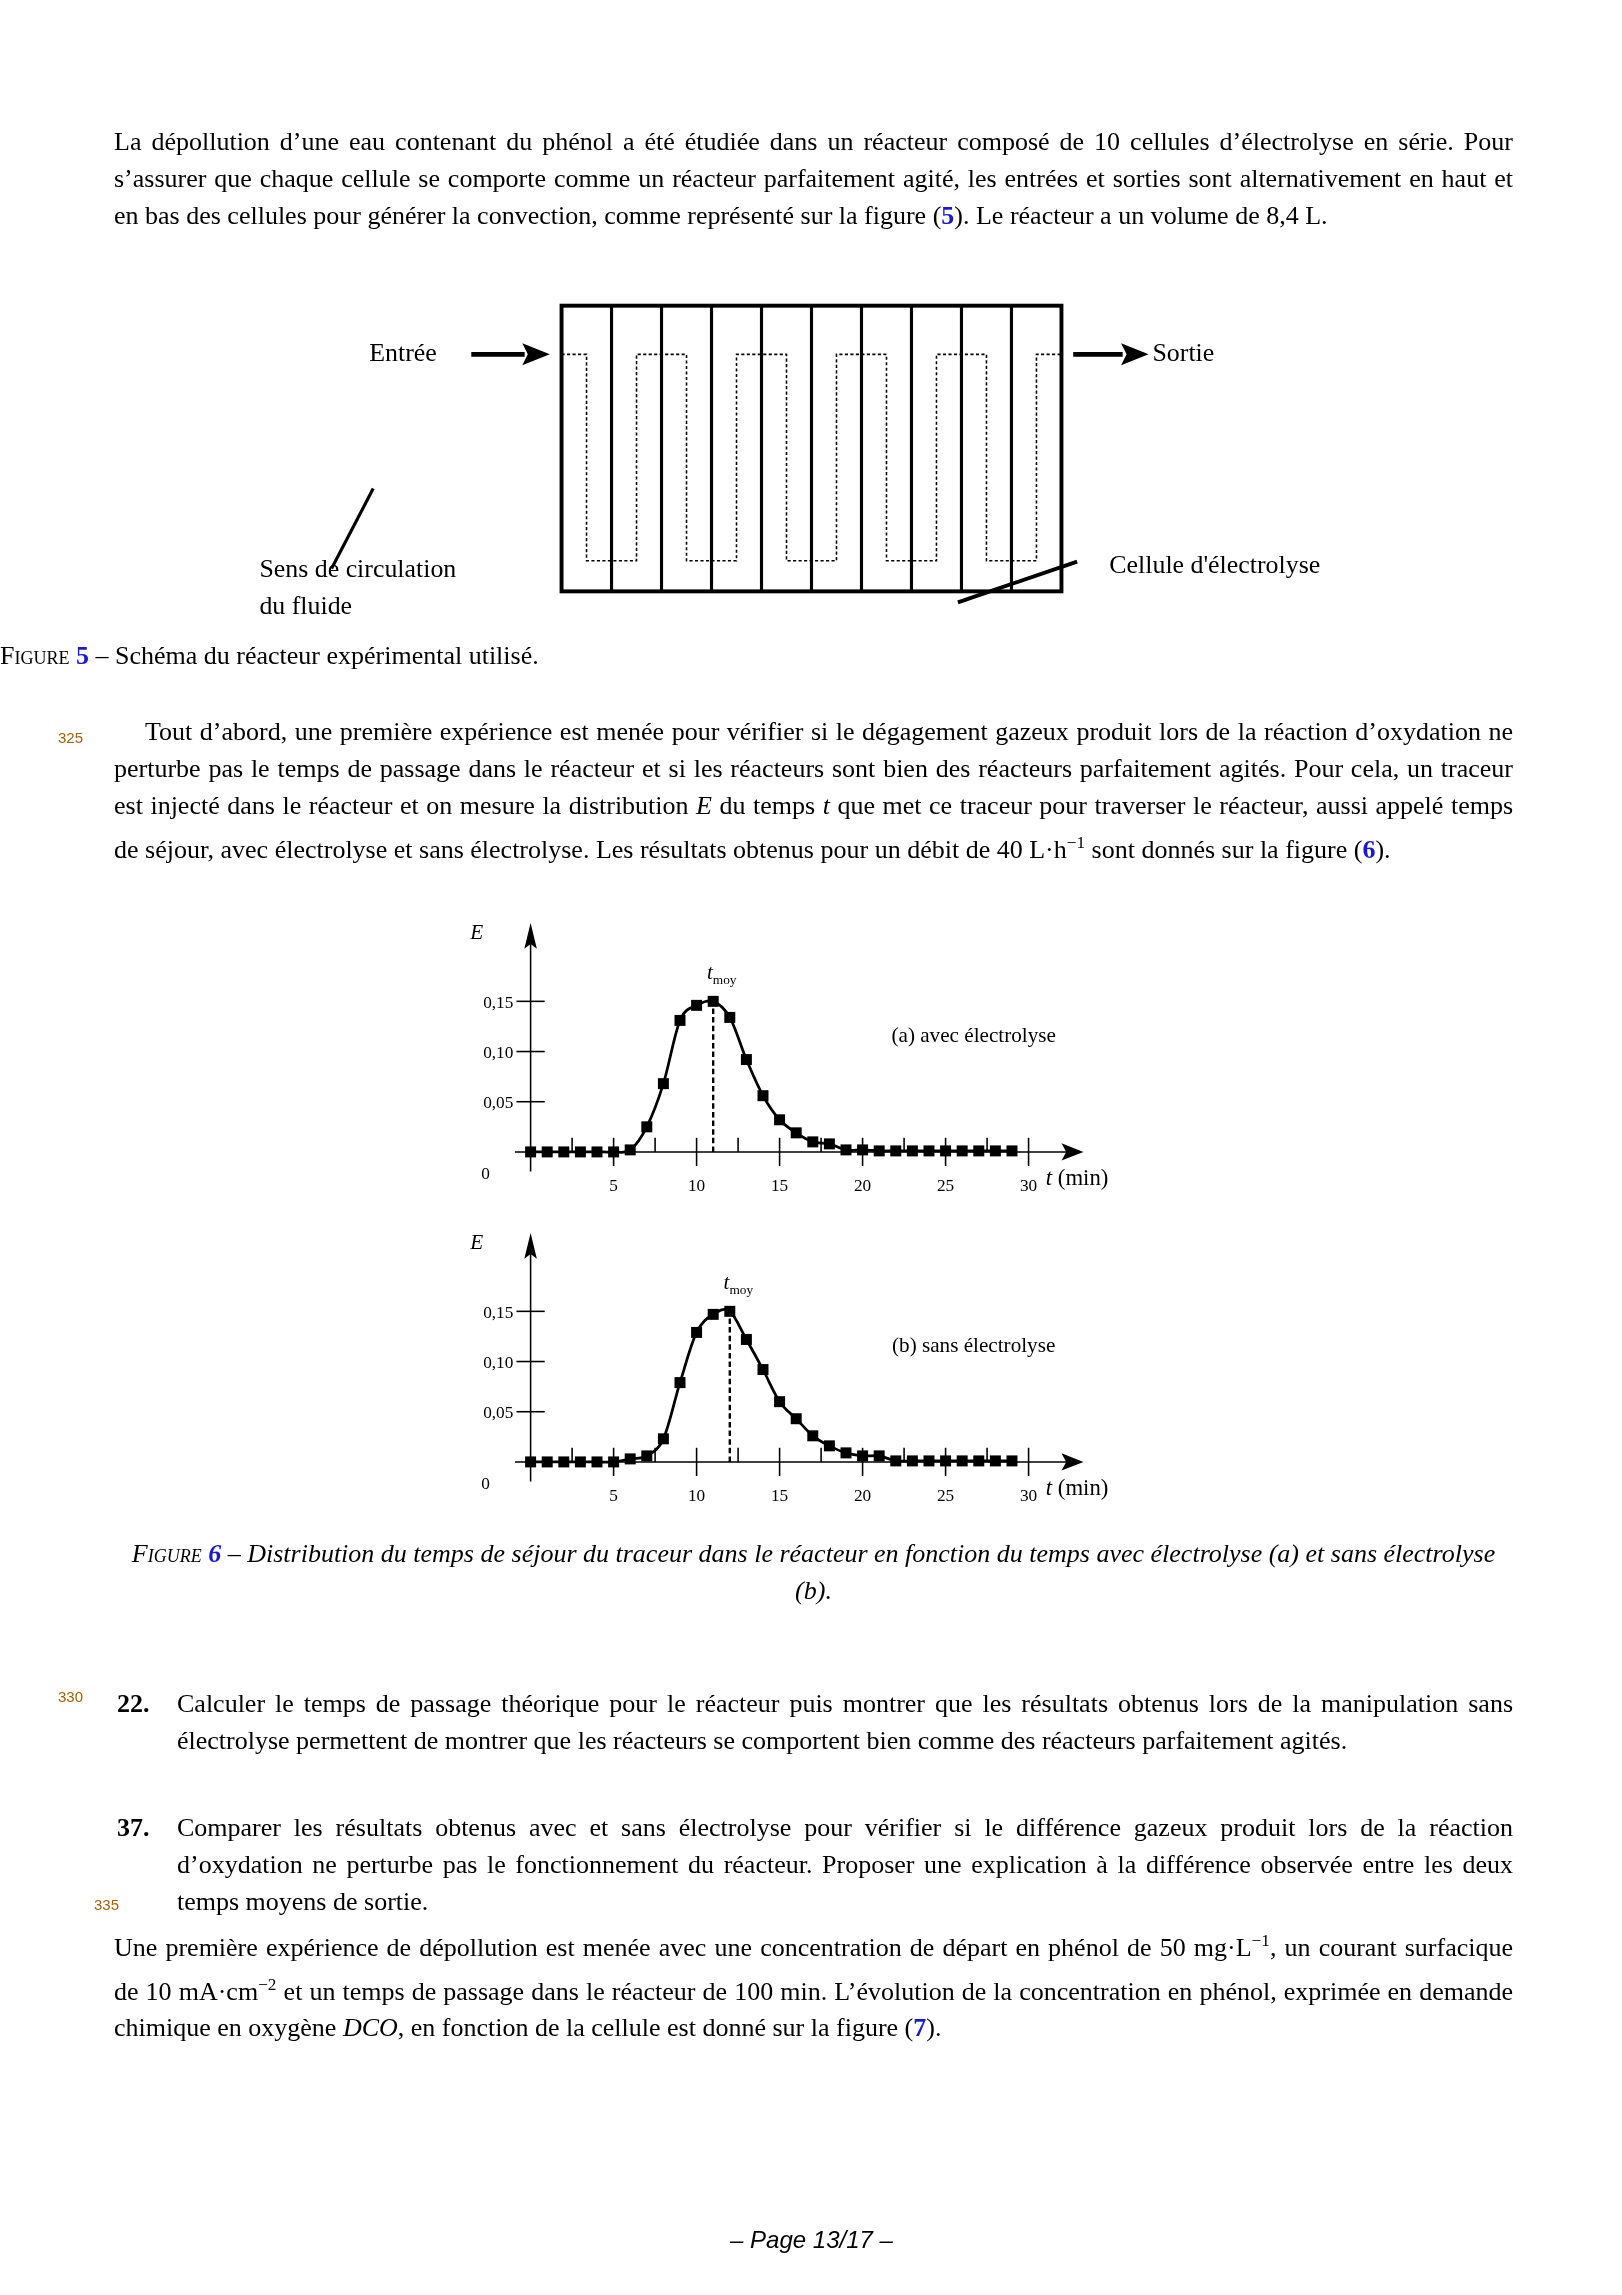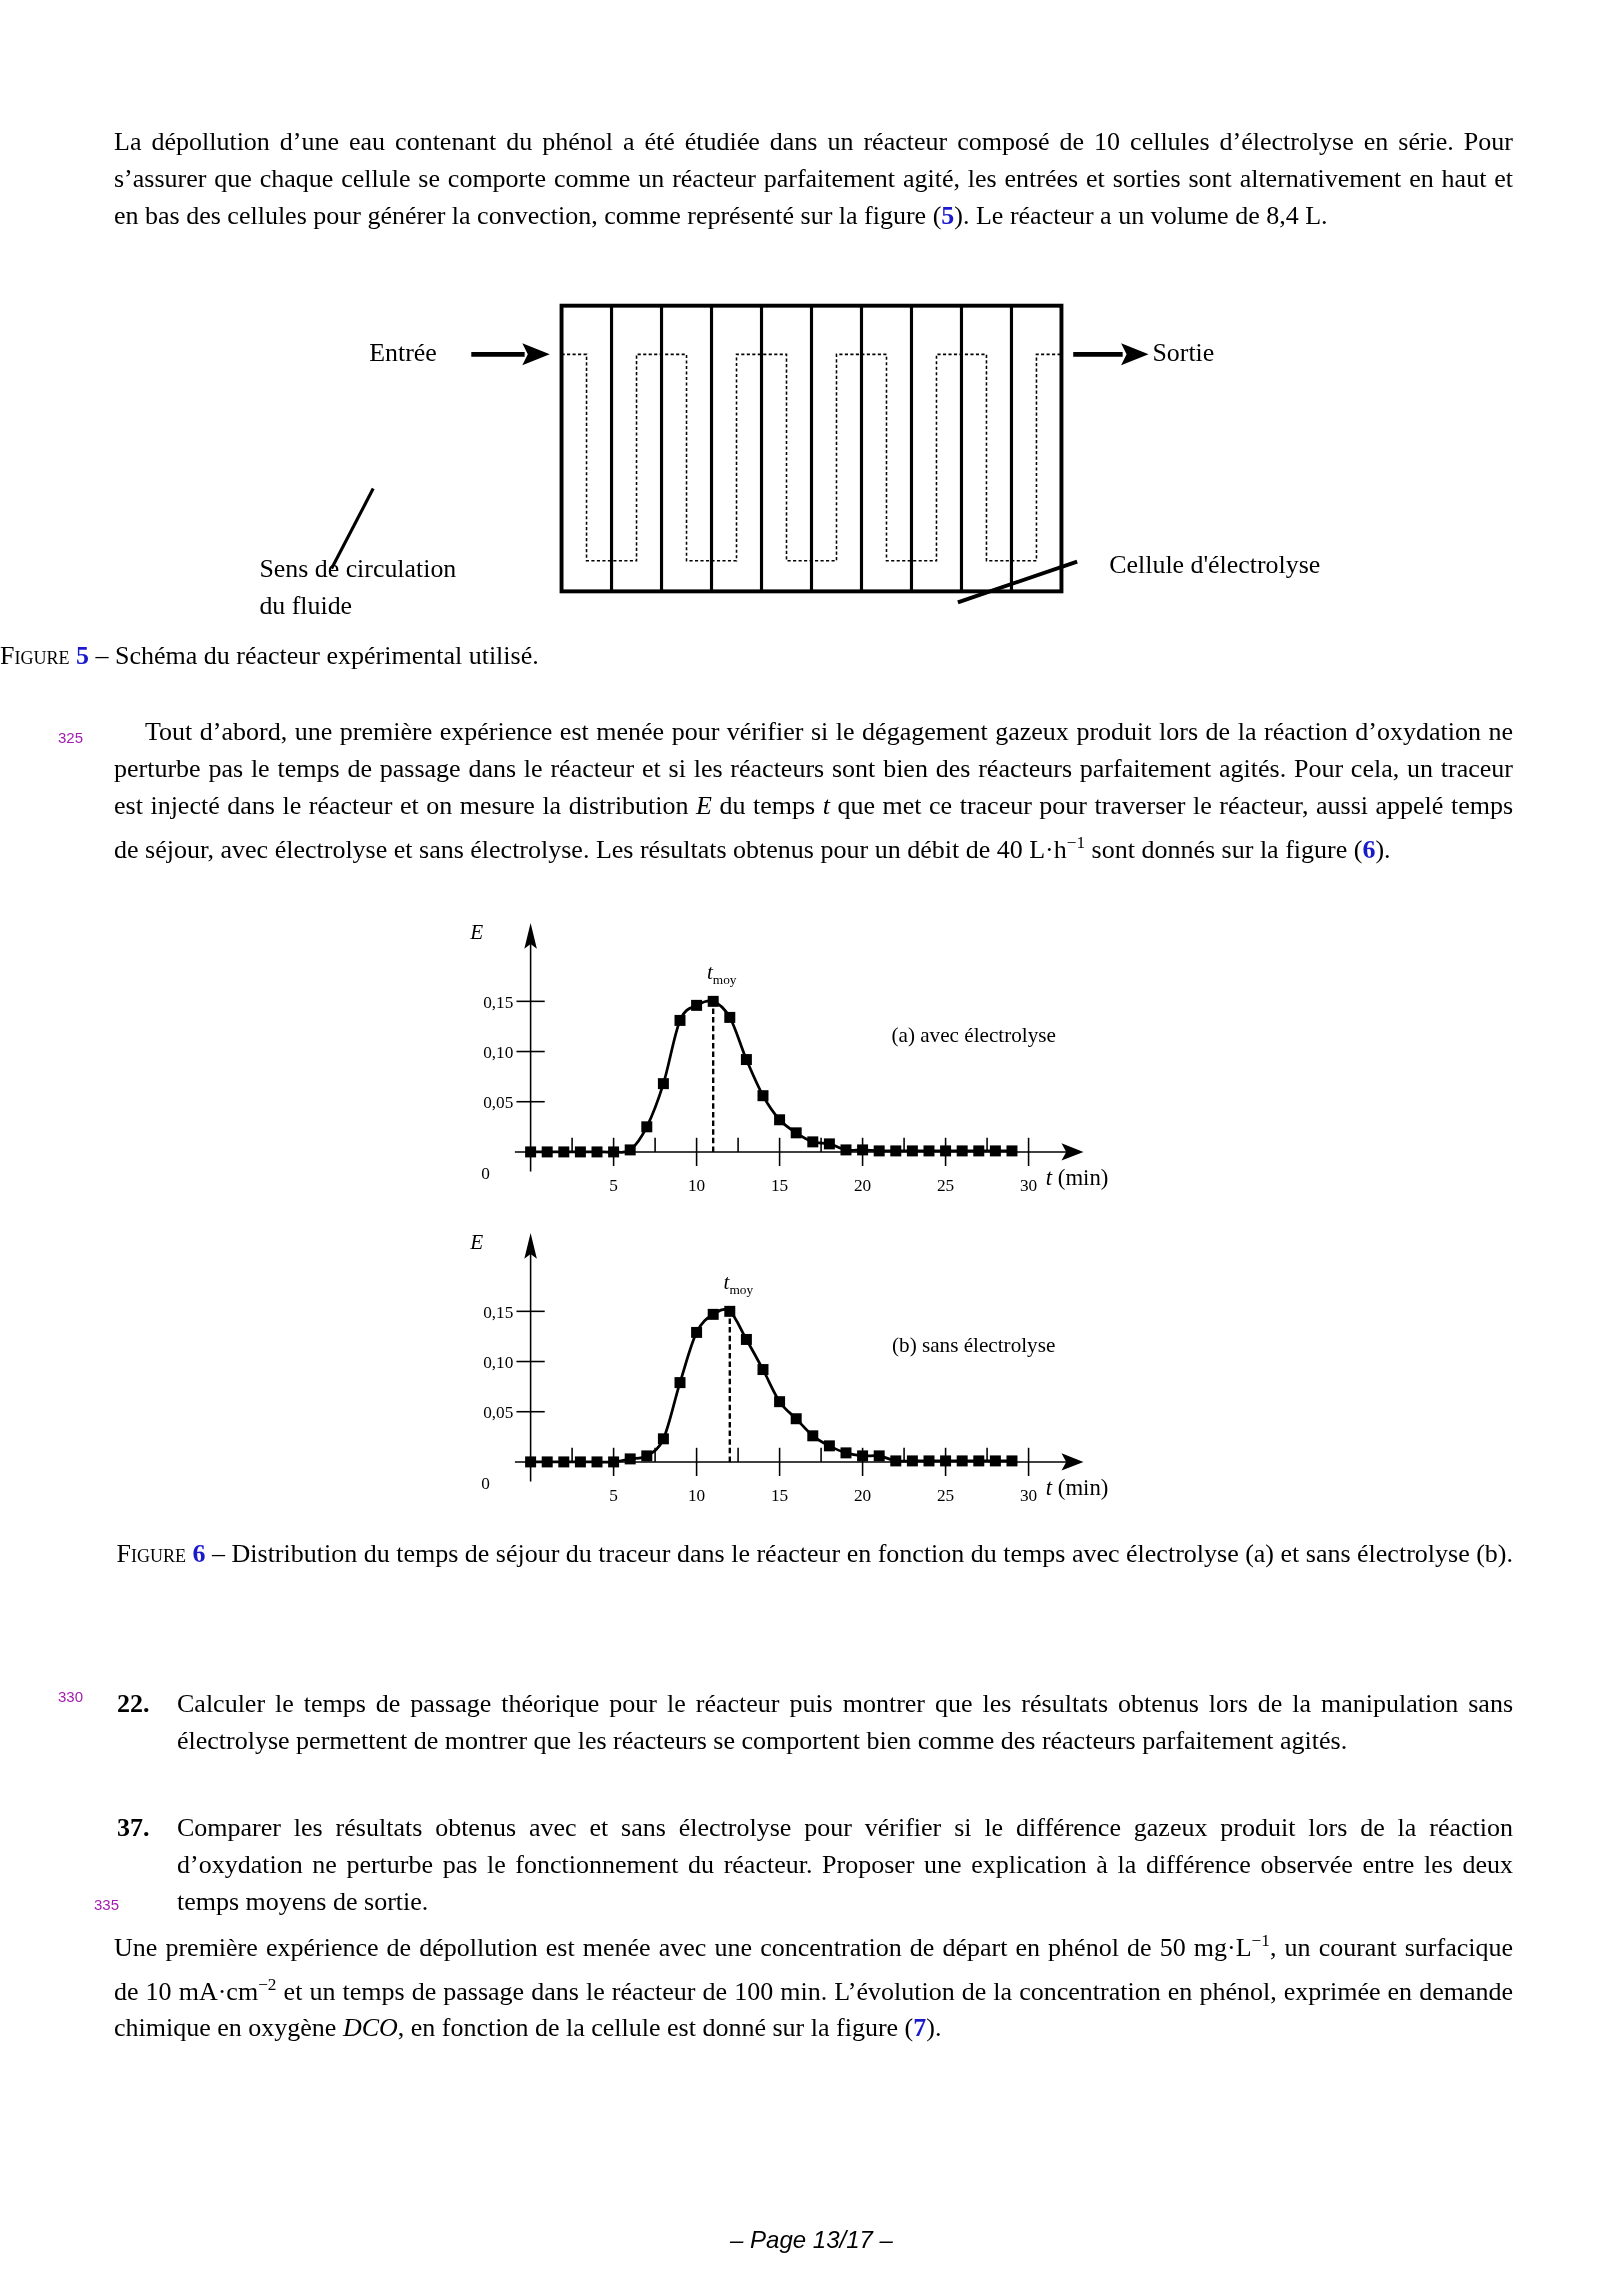--- a/index.html
+++ b/index.html
@@ -1,20 +1,20 @@
 <!DOCTYPE html>
 <html style="font-size:12.6px"><head>
 <meta charset="utf-8">
 <style>
   html, body { margin: 0; padding: 0; background: #ffffff; }
   body { width: 1623px; height: 2295px; position: relative; overflow: hidden;
          font-family: "DejaVu Serif", "Liberation Serif", serif; color: #000; }
   .para { position: absolute; left: 114px; width: 1399px; font-size: 26px; line-height: 37px;
           text-align: justify; font-family: "Liberation Serif", "DejaVu Serif", serif; }
-  .lineno { position: absolute; left: 58px; font-size: 15px; font-family: "Liberation Sans", sans-serif; color: #a21caf; }
+  .lineno { position: absolute; left: 58px; font-size: 15px; font-family: "Liberation Sans", sans-serif; color: #a16207; }
   .ref { color: #1a1acc; font-weight: bold; }
   .caption { position: absolute; font-size: 26px; line-height: 37px; font-family: "Liberation Serif", "DejaVu Serif", serif; }
   .smallcaps { font-variant: small-caps; }
   .q { position: absolute; left: 114px; width: 1399px; font-size: 26px; line-height: 37px;
        font-family: "Liberation Serif", "DejaVu Serif", serif; }
   .q .num { position: absolute; left: 3px; top: 0; font-weight: bold; }
   .q .txt { margin-left: 63px; text-align: justify; }
   svg text { font-family: "Liberation Serif", "DejaVu Serif", serif; }
   .it { font-style: italic; }
 </style>
@@ -191,21 +191,21 @@
     <rect x="573.6666666666666" y="288.72" width="14" height="14" fill="#000"></rect>
     <rect x="594.8333333333334" y="288.72" width="14" height="14" fill="#000"></rect>
     <rect x="616" y="288.72" width="14" height="14" fill="#000"></rect>
     <rect x="637.1666666666667" y="288.72" width="14" height="14" fill="#000"></rect>
     <rect x="658.3333333333334" y="288.72" width="14" height="14" fill="#000"></rect>
     <rect x="679.5" y="288.72" width="14" height="14" fill="#000"></rect>
     <rect x="700.6666666666666" y="288.72" width="14" height="14" fill="#000"></rect>
     <rect x="721.8333333333334" y="288.72" width="14" height="14" fill="#000"></rect>
   </svg>
 
-<div class="para" style="top:1535px;text-align:right;"><span class="smallcaps">Figure</span> <span class="ref">6</span><span> – Distribution du temps de séjour du traceur dans le réacteur en fonction du temps avec électrolyse (a) et sans électrolyse (b).</span></div>
+<div class="para" style="top:1535px;text-align:center;font-style:italic;"><span class="smallcaps">Figure</span> <span class="ref">6</span><span> – Distribution du temps de séjour du traceur dans le réacteur en fonction du temps avec électrolyse (a) et sans électrolyse (b).</span></div>
 
 <div class="lineno" style="top:1676px;margin-top:12px;">330</div>
 <div class="q" style="top:1685px;">
   <span class="num">22.</span>
   <div class="txt">Calculer le temps de passage théorique pour le réacteur puis montrer que les résultats obtenus lors de la manipulation sans électrolyse permettent de montrer que les réacteurs se comportent bien comme des réacteurs parfaitement agités.</div>
 </div>
 <div class="q" style="top:1809px;">
   <span class="num">37.</span>
   <div class="txt">Comparer les résultats obtenus avec et sans électrolyse pour vérifier si le différence gazeux produit lors de la réaction d’oxydation ne perturbe pas le fonctionnement du réacteur. Proposer une explication à la différence observée entre les deux temps moyens de sortie.</div>
 </div>

